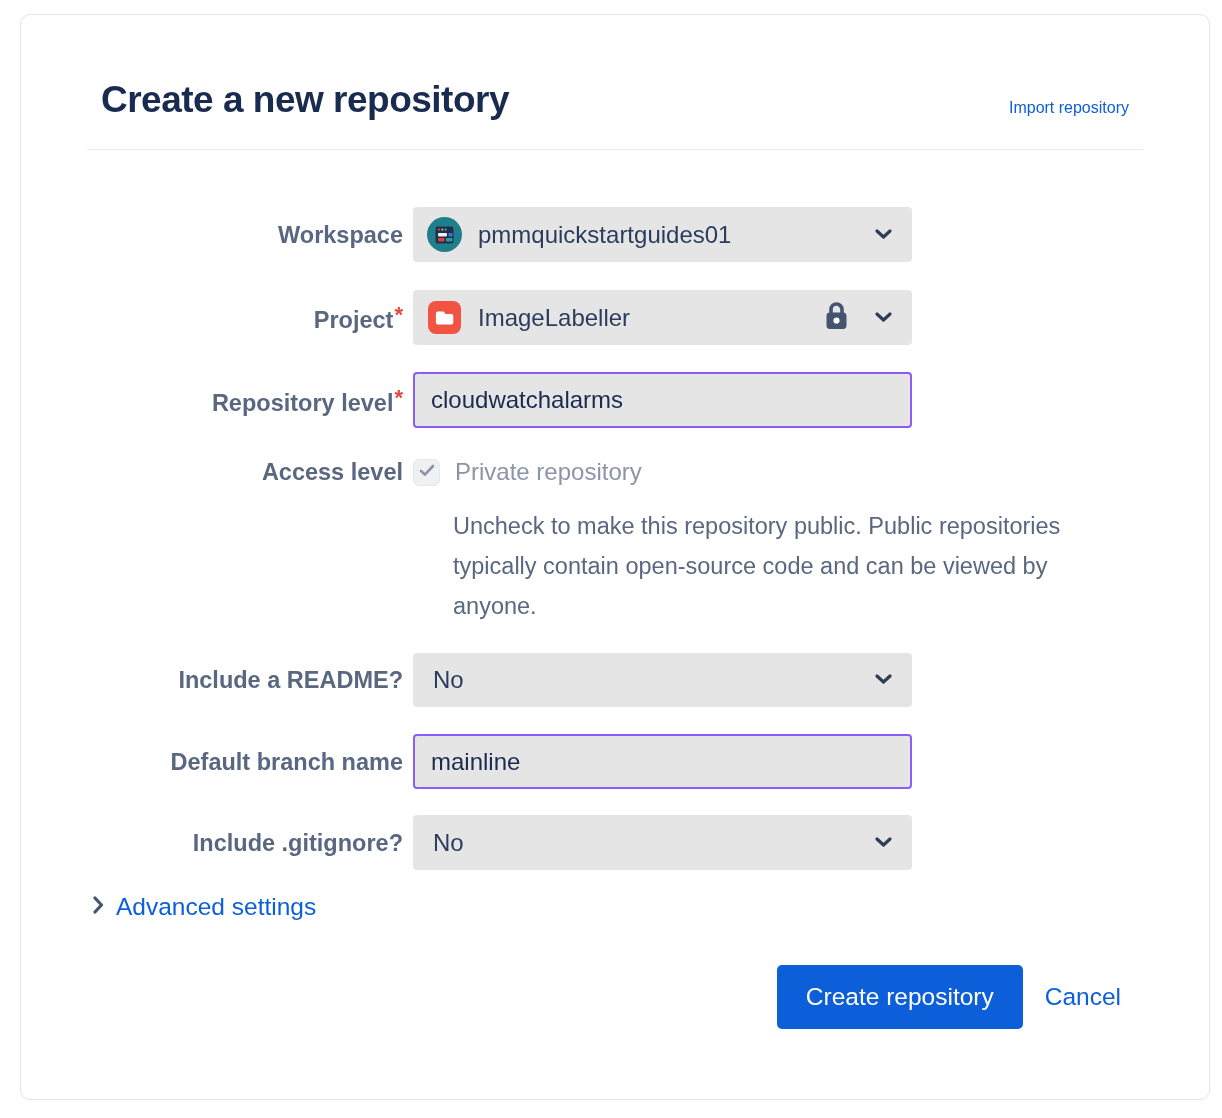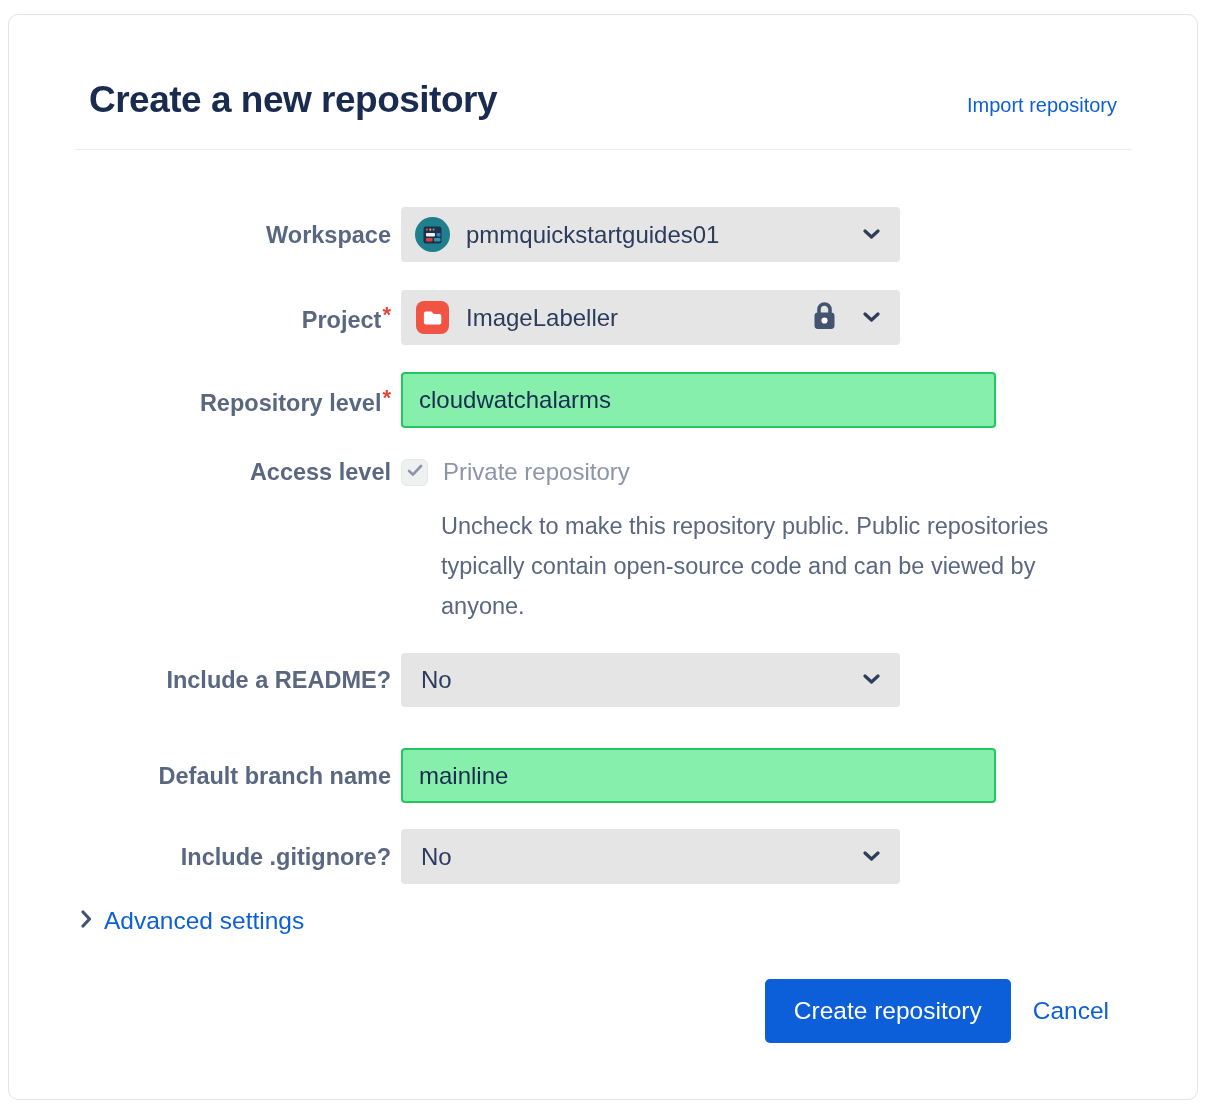--- a/index.html
+++ b/index.html
@@ -3,41 +3,41 @@
 <meta charset="utf-8">
 <style>
   * { margin: 0; padding: 0; box-sizing: border-box; }
   html, body {
     width: 1222px; height: 1118px;
     background: #ffffff;
     font-family: "Liberation Sans", "DejaVu Sans", sans-serif;
   }
   .card {
     position: absolute;
-    left: 8px; top: 14px;
+    left: 20px; top: 14px;
     width: 1190px; height: 1086px;
     background: #ffffff;
     border: 1px solid #e2e4e9;
     border-radius: 10px;
     padding: 64px 64px 0 64px;
   }
   .header-row {
     display: flex;
     align-items: flex-end;
     justify-content: space-between;
     padding: 0 16px;
   }
   h1.title {
     font-size: 37px;
     font-weight: 700;
     color: #1a2b50;
     letter-spacing: -0.5px;
   }
   .import-link {
-    font-size: 20px;
+    font-size: 16px;
     color: #0c5fd9;
     text-decoration: none;
     cursor: pointer;
     padding-bottom: 4px;
   }
   .divider {
     margin: 28px 2px 0 2px;
     border-bottom: 1px solid #ebecf0;
   }
   .form { margin-top: 57px; }
@@ -79,23 +79,23 @@
     cursor: pointer;
   }
   .select-field.plain { padding-left: 20px; }
   .select-value {
     font-size: 24px;
     color: #2c3c5c;
   }
   .select-icon { margin-right: 16px; display: flex; align-items: center; }
   .select-right { margin-left: auto; display: flex; align-items: center; gap: 26px; }
   .text-input {
-    width: 595px; height: 56px;
-    background: #86efac;
-    border: 2px solid #22c55e;
+    width: 499px; height: 56px;
+    background: #e5e5e5;
+    border: 2px solid #8b5cf6;
     border-radius: 4px;
     font-size: 24px;
     color: #1a2b50;
     padding: 0 16px;
     font-family: "Liberation Sans", "DejaVu Sans", sans-serif;
     outline: none;
   }
   .checkbox-line { display: flex; align-items: center; }
   .checkbox {
     width: 27px; height: 27px;
@@ -256,21 +256,21 @@
                   <path d="M2 6.8l3.9 3.9L14 2" stroke="#8b95a7" stroke-width="2.6" fill="none" stroke-linecap="round" stroke-linejoin="round"></path>
                 </svg>
             </span>
           </span>
           <span class="checkbox-label">Private repository</span>
         </div>
         <p class="help-text">Uncheck to make this repository public. Public repositories typically contain open-source code and can be viewed by anyone.</p>
       </div>
     </div>
 
-    <div class="row" style="margin-bottom:41px;">
+    <div class="row" style="margin-bottom:27px;">
       <div class="label-cell">
         <span class="label-text">Include a README?</span>
       </div>
       <div class="field-cell">
         <div class="select-field plain" style="height:54px;">
           <span class="select-value">No</span>
           <span class="select-right">
             <span>
               <svg width="17" height="11" viewBox="0 0 17 11">
                   <path d="M2 2l6.5 6L15 2" stroke="#2e3d58" stroke-width="3.2" fill="none" stroke-linecap="round" stroke-linejoin="round"></path>

